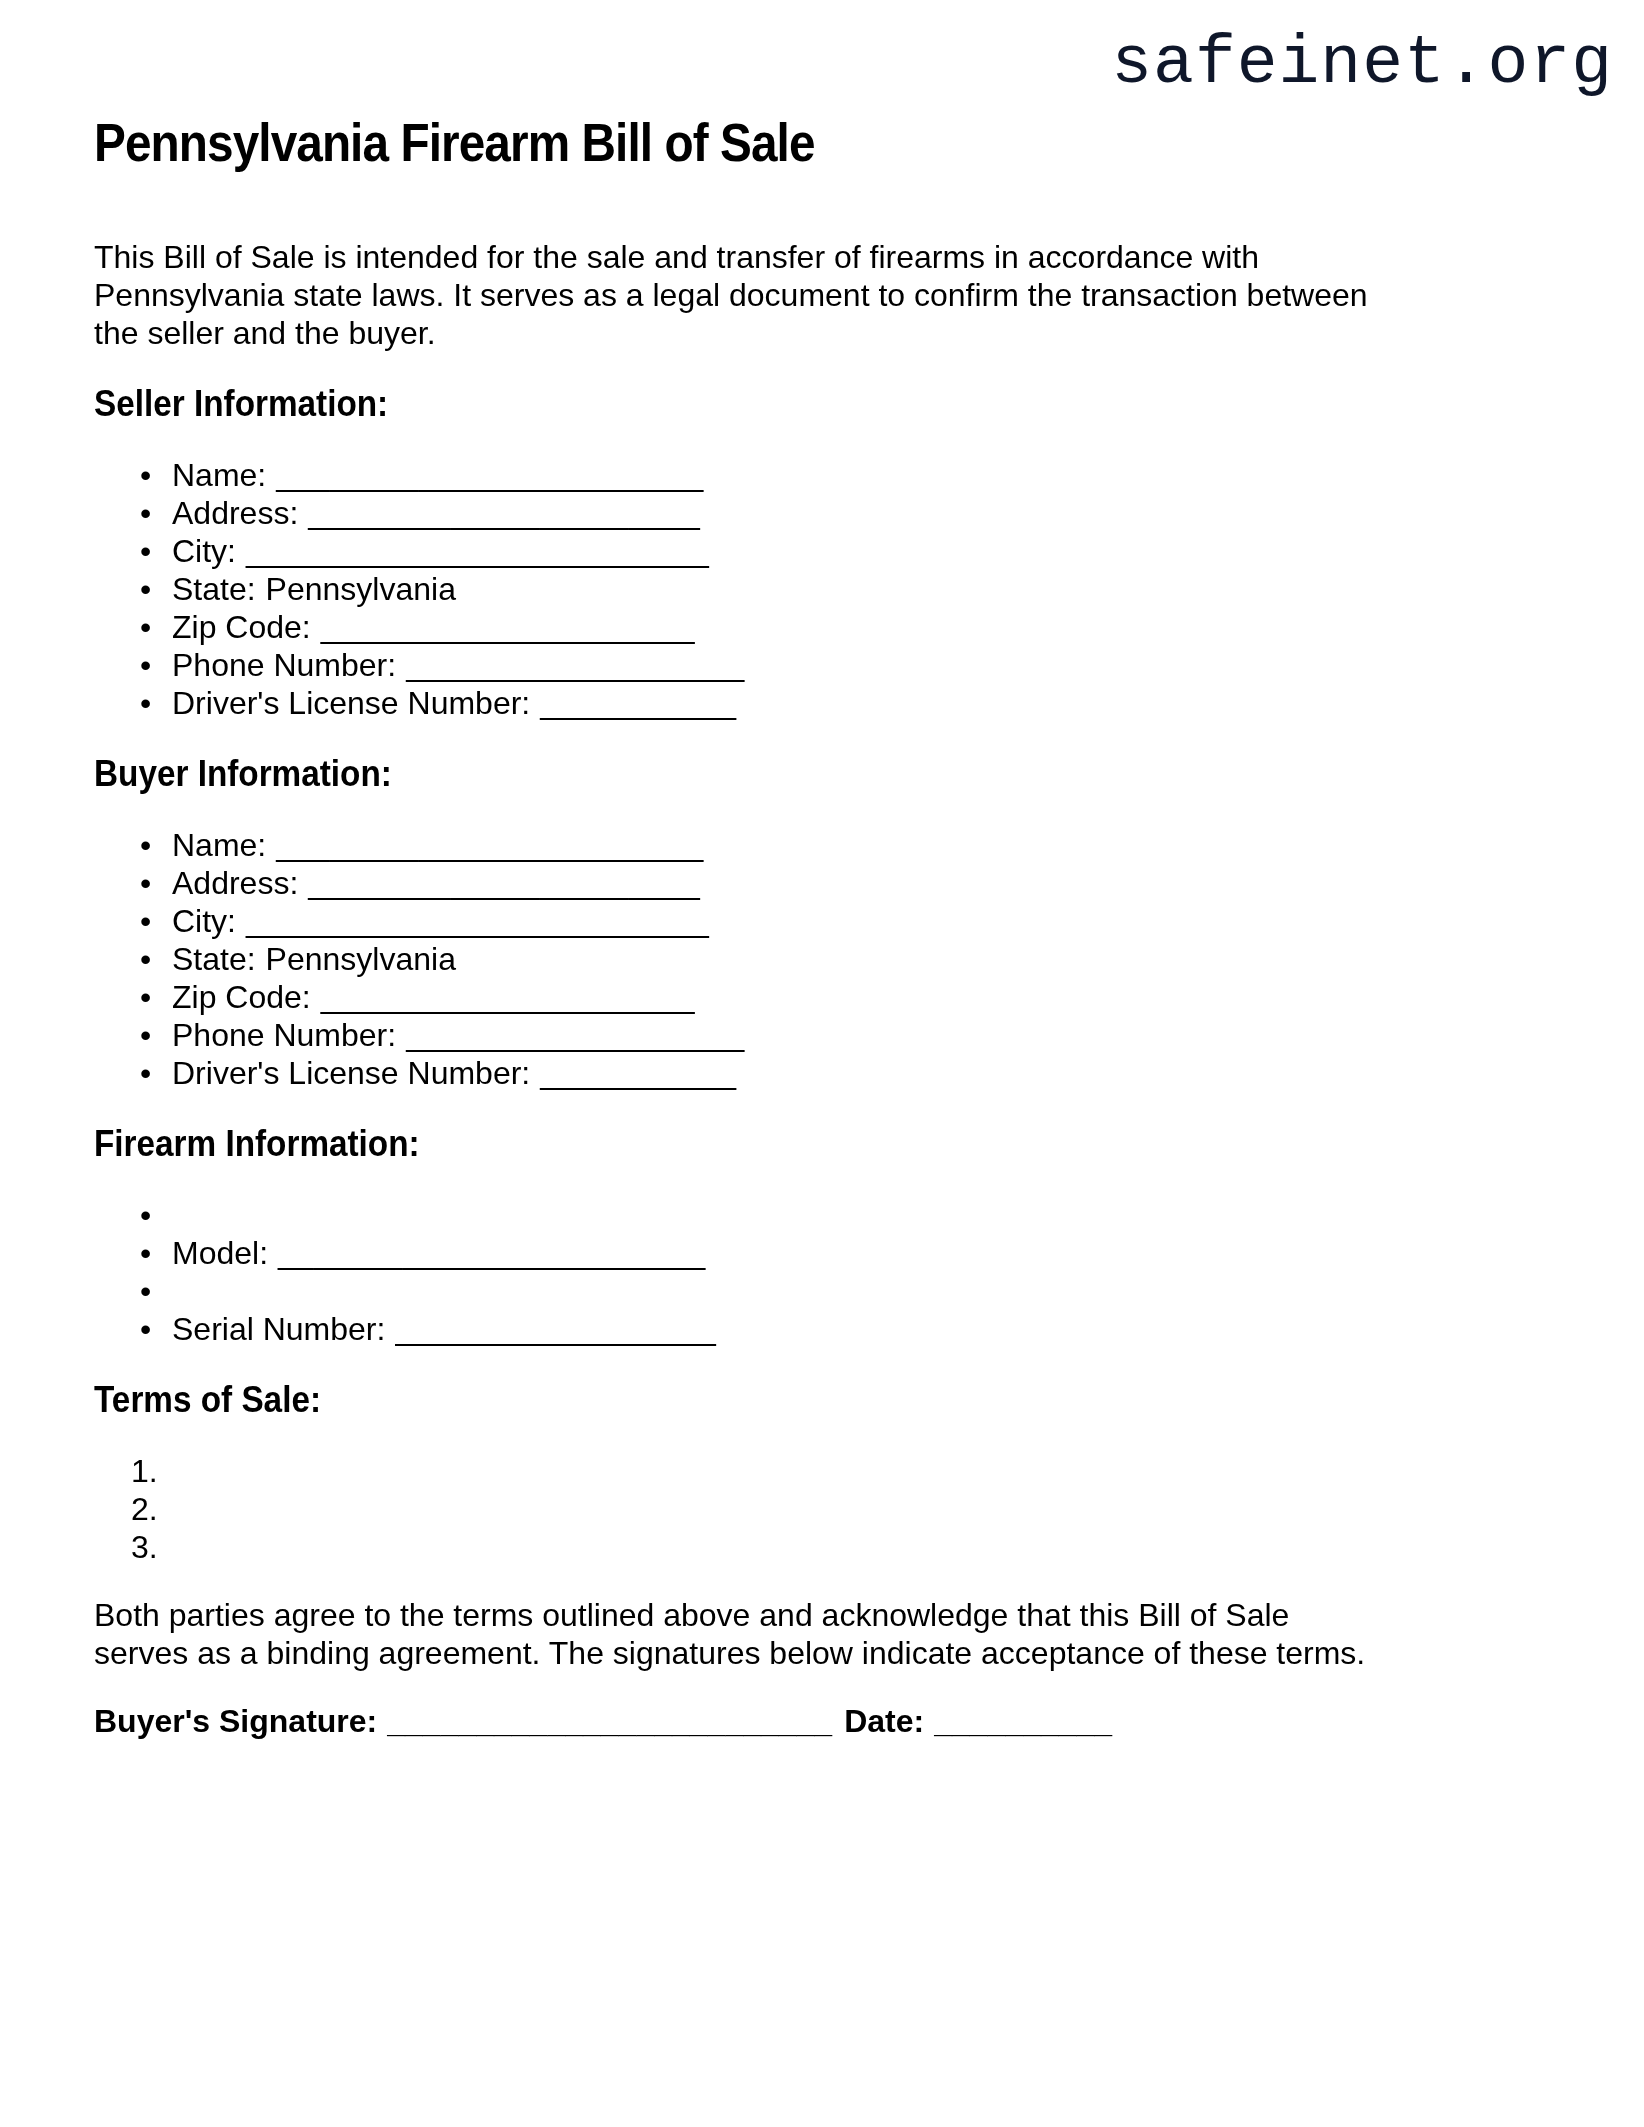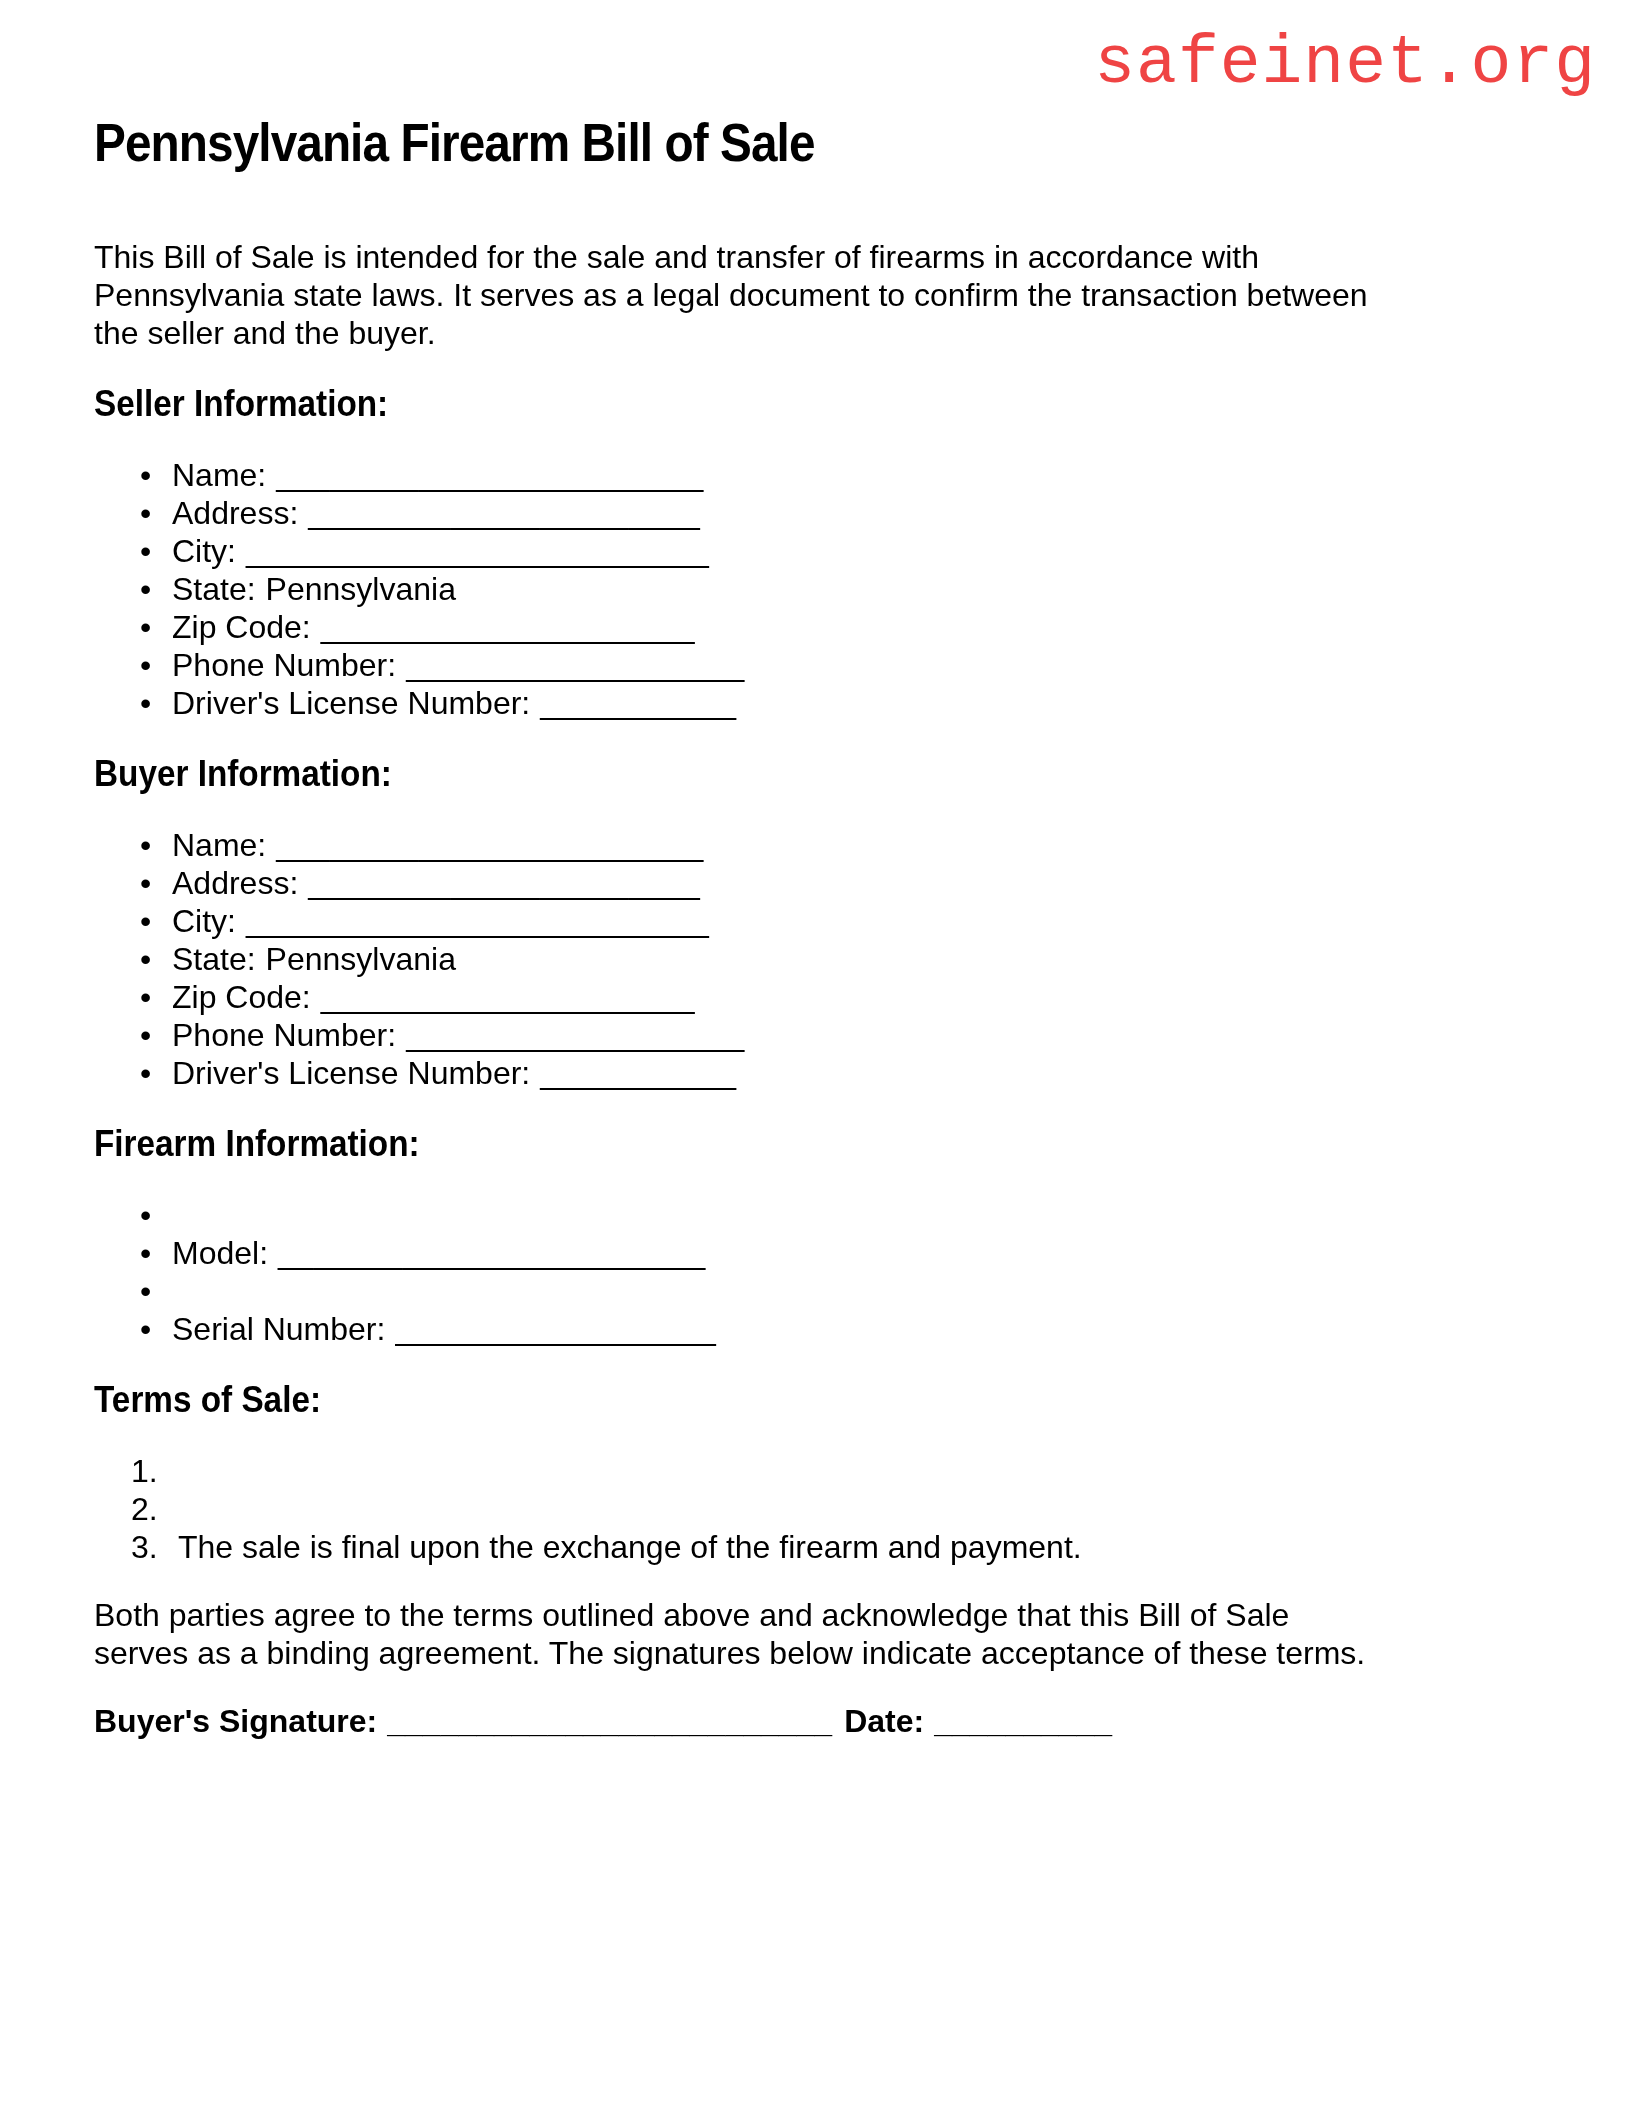--- a/index.html
+++ b/index.html
@@ -12,25 +12,25 @@
     background: #ffffff;
     color: #000000;
     font-family: "Liberation Sans", sans-serif;
     font-size: 32px;
     line-height: 38px;
     overflow: hidden;
   }
   .watermark {
     position: absolute;
     top: 30px;
-    right: 48px;
+    right: 31px;
     font-family: "Liberation Mono", monospace;
     font-size: 68px;
     line-height: 1;
-    color: #ef4444;
+    color: #0f172a;
     letter-spacing: 1px;
   }
   h1.title {
     margin: 0 0 64px 0;
     font-size: 53px;
     line-height: 62px;
     font-weight: bold;
     letter-spacing: -1px;
     transform: scaleX(0.9);
     transform-origin: left center;
@@ -175,21 +175,20 @@
   <h2 class="sect">Terms of Sale:</h2>
   <div class="terms">
     <div class="term">
       <span class="tnum">1.</span>
     </div>
     <div class="term">
       <span class="tnum">2.</span>
     </div>
     <div class="term">
       <span class="tnum">3.</span>
-      <span class="ttext">The sale is final upon the exchange of the firearm and payment.</span>
     </div>
   </div>
 
   <p class="para">Both parties agree to the terms outlined above and acknowledge that this Bill of Sale
 serves as a binding agreement. The signatures below indicate acceptance of these terms.</p>
 
 
   <p class="sig sig2"><span>Buyer's Signature:</span><span class="fill">_________________________</span><span class="datelbl">Date:</span><span class="fill">__________</span></p>
 
 </div>

